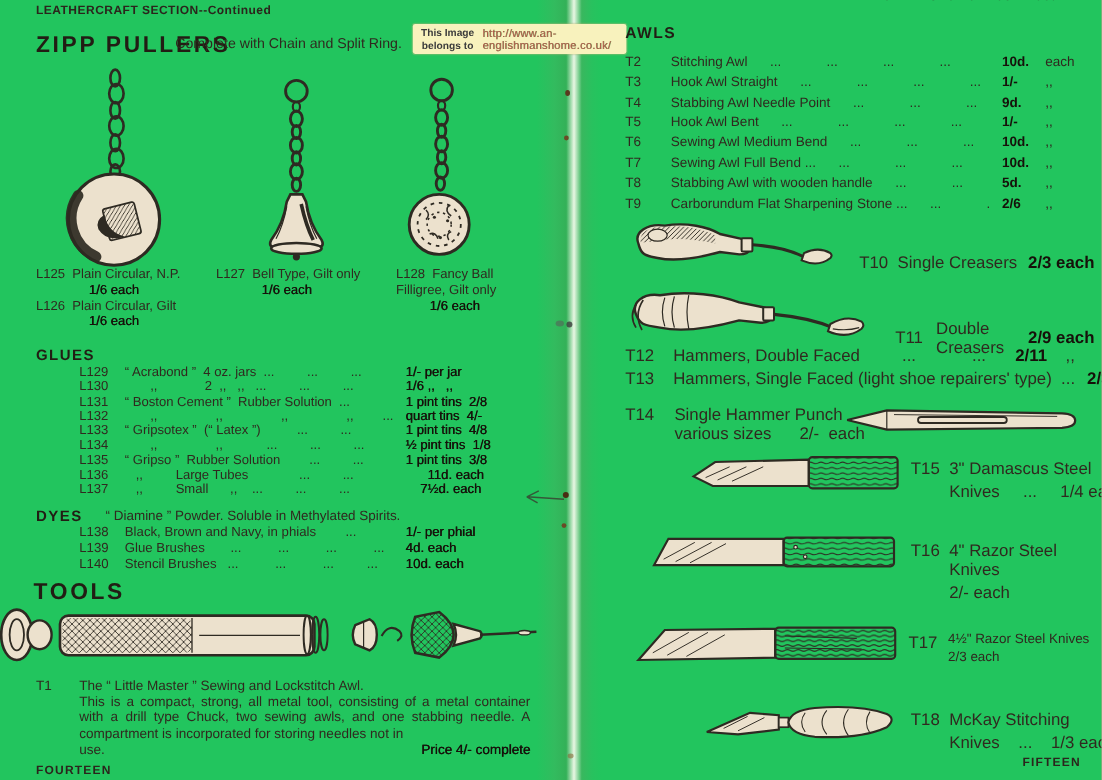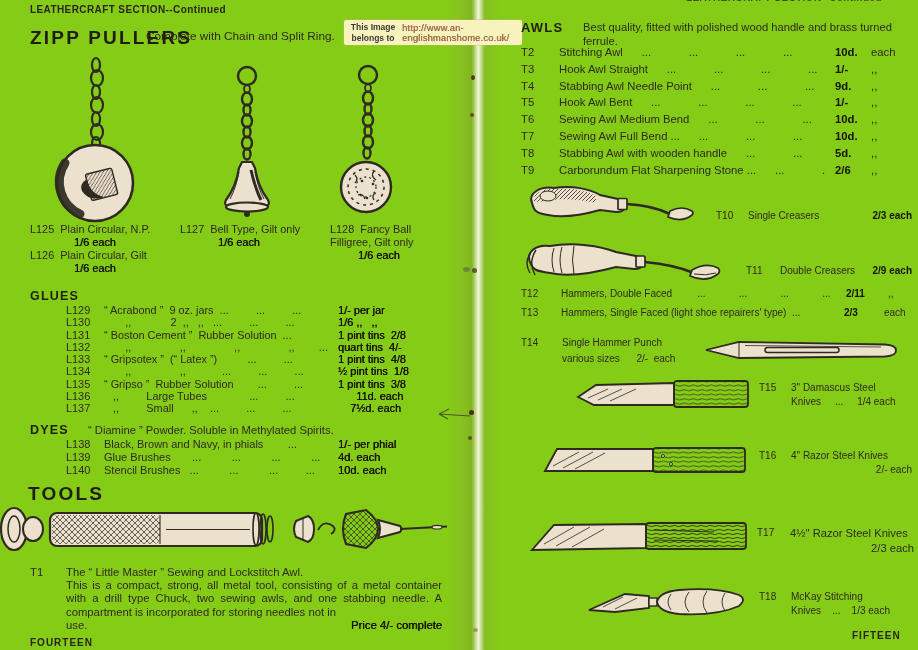--- a/index.html
+++ b/index.html
@@ -1,18 +1,18 @@
 <!DOCTYPE html>
 <html><head>
 <meta charset="utf-8">
 <style>
   *{margin:0;padding:0;box-sizing:border-box}
   html,body{background:#b8a88c}
   .sheet{position:relative;width:918px;height:650px;overflow:hidden;
-         background:#84cc16;color:#30291f;
+         background:#22c55e;color:#30291f;
          font-family:"Liberation Sans",sans-serif;}
   .abs{position:absolute}
   .pre{white-space:pre}
   .hdr{font-size:10px;font-weight:bold;letter-spacing:.4px;color:#2b251c}
   .h1{font-size:19px;font-weight:bold;letter-spacing:2.2px;color:#221d14}
   .h2{font-size:12.5px;font-weight:bold;letter-spacing:1.2px;color:#221d14}
   .sub{font-size:11.8px;color:#30291f}
   .pageno{font-size:10px;font-weight:bold;letter-spacing:1px;color:#2b251c}
 
   
@@ -35,25 +35,25 @@
   .cap-num{white-space:pre}
   .cap-price{color:#16110a;text-shadow:.35px 0 0 currentColor}
 
   
   .awl-rows .trow{height:16.8px;font-size:11.3px;line-height:16.8px}
   .aname{white-space:pre}
   .adots{flex:1;white-space:pre;overflow:hidden;margin:0 10px 0 0}
   .aprice{flex:0 0 36px;font-weight:bold;color:#16110a;white-space:pre}
   .aunit{flex:0 0 30px;white-space:pre}
 
-  .lbl{font-size:10px}
+  .lbl{font-size:14px}
   .lbl .aprice{font-weight:bold}
   .t1-body{text-align:justify}
   .tail{display:flex;justify-content:space-between}
-  .rt2{display:block;text-align:right}
+  .rt2{display:block;text-align:left}
   svg{display:block}
 </style>
 </head>
 <body>
 
 <div class="sheet">
 
   <div class="abs" style="left:447px;top:0;width:54px;height:650px;
               background:linear-gradient(90deg,rgba(150,128,96,0) 0%,rgba(150,128,96,.14) 28%,rgba(118,96,64,.20) 46%,rgba(255,252,242,.9) 58%,rgba(150,128,96,.20) 70%,rgba(150,128,96,.05) 86%,rgba(150,128,96,0) 100%);"></div>
   <div class="abs" style="left:471px;top:75px;width:4px;height:5px;border-radius:50%;background:#5a3a1e"></div>
@@ -157,21 +157,21 @@
     <div class="cap-line">
       <span class="cap-num">L128  </span><span>Fancy Ball Filligree, Gilt only</span>
     </div>
     <div class="cap-price" style="padding-left:28px">1/6 each</div>
   </div>
 
   <div class="abs h2" style="left:30px;top:289px">GLUES</div>
   <div class="abs glues-rows" style="left:66px;top:304px;width:376px">
     <div class="trow">
         <span class="tnum">L129</span>
-        <span class="tdesc">“ Acrabond ”  9 oz. jars  ...         ...         ...</span>
+        <span class="tdesc">“ Acrabond ”  4 oz. jars  ...         ...         ...</span>
         <span class="tprice">1/- per jar</span>
       </div>
     <div class="trow">
         <span class="tnum">L130</span>
         <span class="tdesc">       ,,             2  ,,   ,,   ...         ...         ...</span>
         <span class="tprice">1/6 ,,   ,,</span>
       </div>
     <div class="trow">
         <span class="tnum">L131</span>
         <span class="tdesc">“ Boston Cement ”  Rubber Solution  ...</span>
@@ -265,21 +265,20 @@
       <span>use.</span>
       <span style="color:#16110a;text-shadow:.35px 0 0 currentColor">Price 4/- complete</span>
     </div>
   </div>
 
   <div class="abs pageno" style="left:30px;top:637px">FOURTEEN</div>
 
   <div class="abs hdr" style="left:686px;top:-8px;color:rgba(52,46,36,.8)">LEATHERCRAFT SECTION--Continued</div>
 
   <div class="abs h2" style="left:521px;top:20px;font-size:13px">AWLS</div>
-  <div class="abs" style="left:583px;top:21px;width:352px;max-width:330px;font-size:11.2px;line-height:13.5px">Best quality, fitted with polished wood handle and brass turned ferrule.</div>
 
   <div class="abs awl-rows" style="left:521px;top:44px;width:380px">
     <div class="trow">
         <span class="tnum">T2</span>
         <span class="aname">Stitching Awl</span>
         <span class="adots">      ...            ...            ...            ...            ...            ...            ...</span>
         <span class="aprice">10d.</span>
         <span class="aunit">each</span>
       </div>
     <div class="trow">

